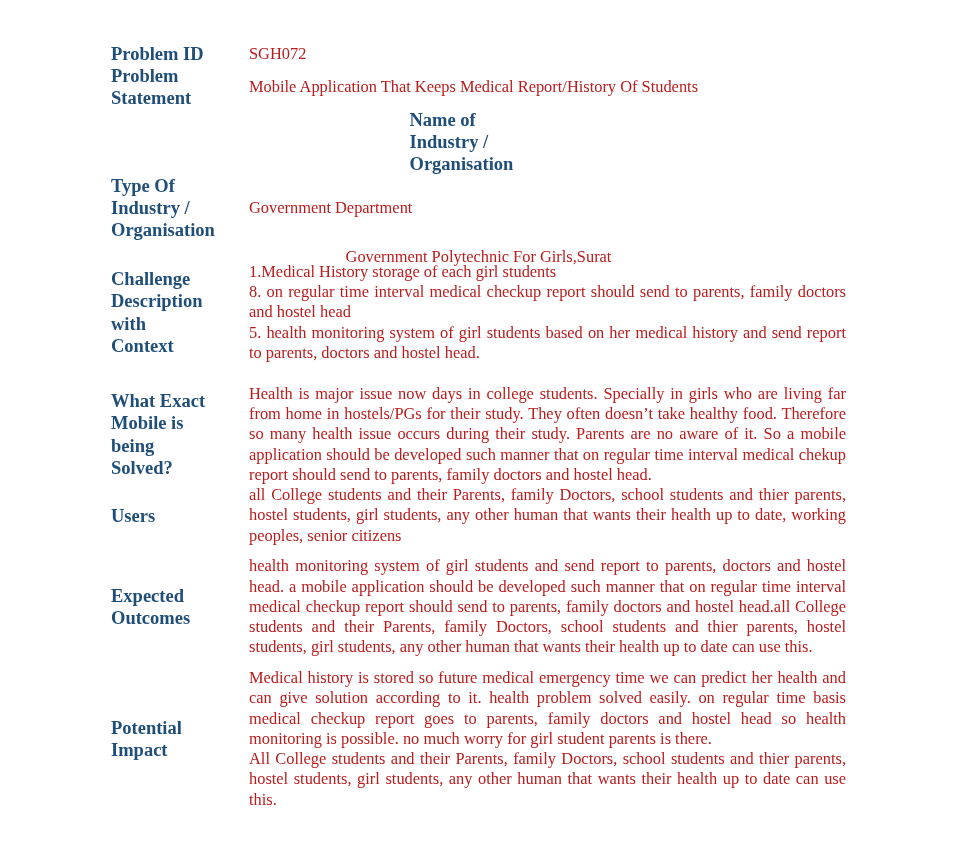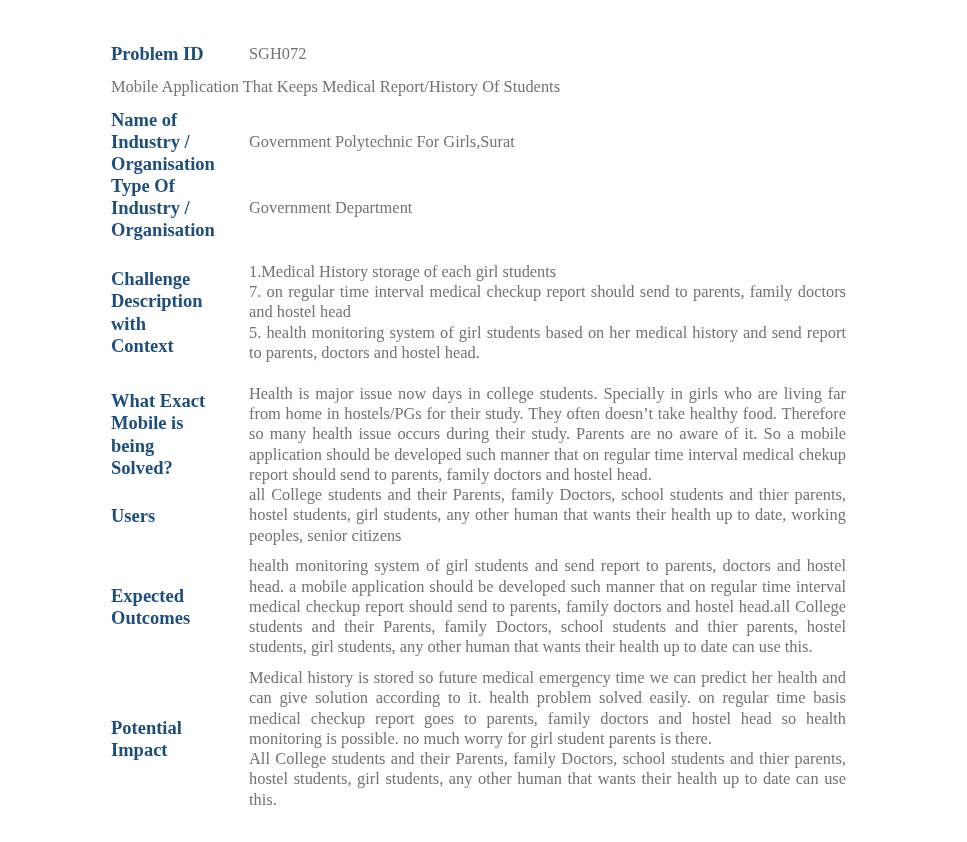--- a/index.html
+++ b/index.html
@@ -30,21 +30,21 @@
       font-weight: bold;
       font-size: 18.5px;
       line-height: 22.2px;
       color: #1f4e79;
     }
     .value {
       flex: 1 1 auto;
       font-family: "Liberation Serif", serif;
       font-size: 16.4px;
       line-height: 20.3px;
-      color: #737373;
+      color: #b91c1c;
       text-align: justify;
     }
     .value p {
       margin: 0;
     }
     .value .left {
       text-align: left;
     }
     .label span { display: block; }
   </style>
@@ -56,26 +56,30 @@
   <div class="row" style="height:22px;">
     <div class="label">
       <span>Problem ID</span>
     </div>
     <div class="value">
       <p>SGH072</p>
     </div>
   </div>
 
   <div class="row" style="height:44px;">
+    <div class="label">
+      <span>Problem</span>
+      <span>Statement</span>
+    </div>
     <div class="value">
       <p class="left">Mobile Application That Keeps Medical Report/History Of Students</p>
     </div>
   </div>
 
-  <div class="row" style="height:66px;">
+  <div class="row" style="height:66px;flex-direction:column;">
     <div class="label">
       <span>Name of</span>
       <span>Industry /</span>
       <span>Organisation</span>
     </div>
     <div class="value">
       <p class="left">Government Polytechnic For Girls,Surat</p>
     </div>
   </div>
 
@@ -92,21 +96,21 @@
 
   <div class="row" style="height:143px;">
     <div class="label">
       <span>Challenge</span>
       <span>Description</span>
       <span>with</span>
       <span>Context</span>
     </div>
     <div class="value">
       <p class="left">1.Medical History storage of each girl students</p>
-      <p>7. on regular time interval medical checkup report should send to parents, family doctors and hostel head</p>
+      <p>8. on regular time interval medical checkup report should send to parents, family doctors and hostel head</p>
       <p>5. health monitoring system of girl students based on her medical history and send report to parents, doctors and hostel head.</p>
     </div>
   </div>
 
   <div class="row" style="height:101px;">
     <div class="label">
       <span>What Exact</span>
       <span>Mobile is</span>
       <span>being</span>
       <span>Solved?</span>

